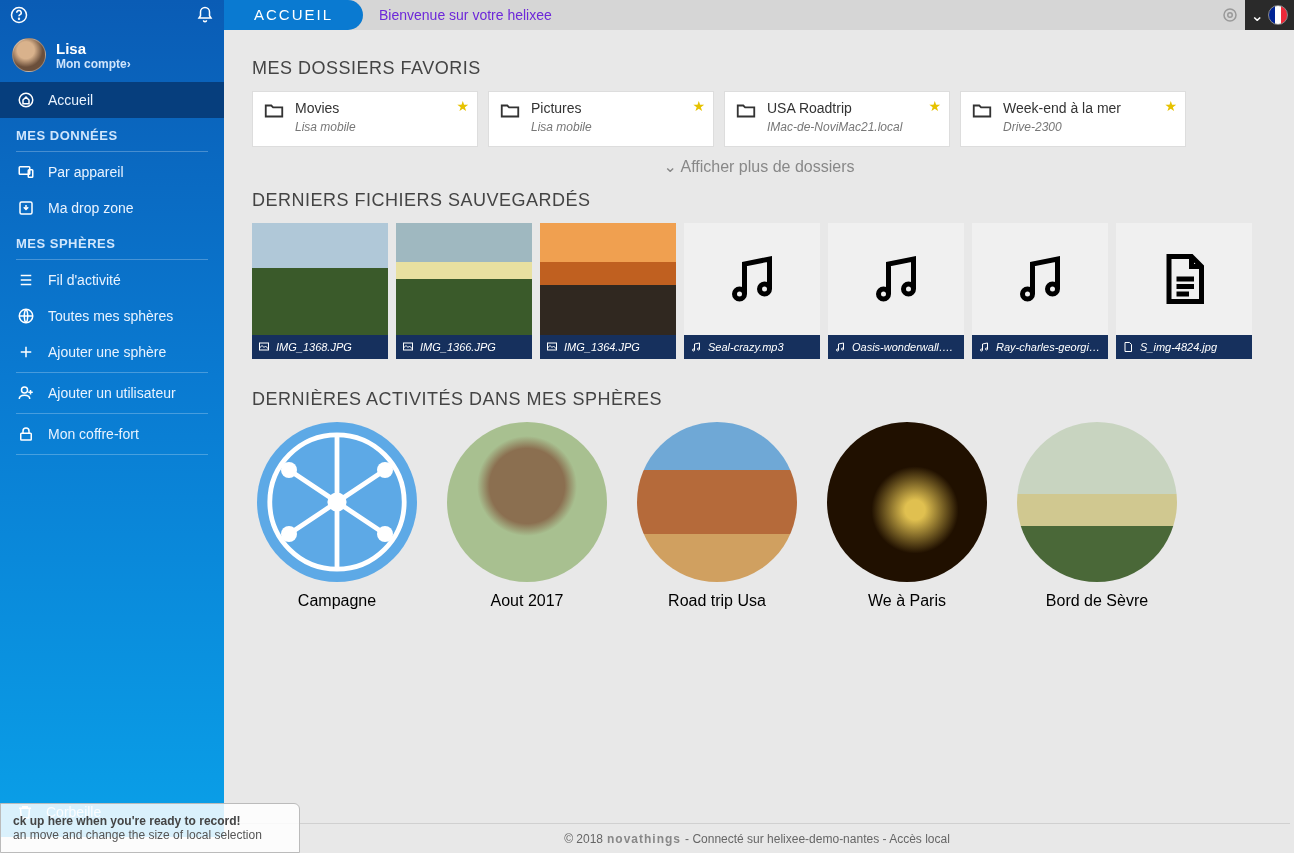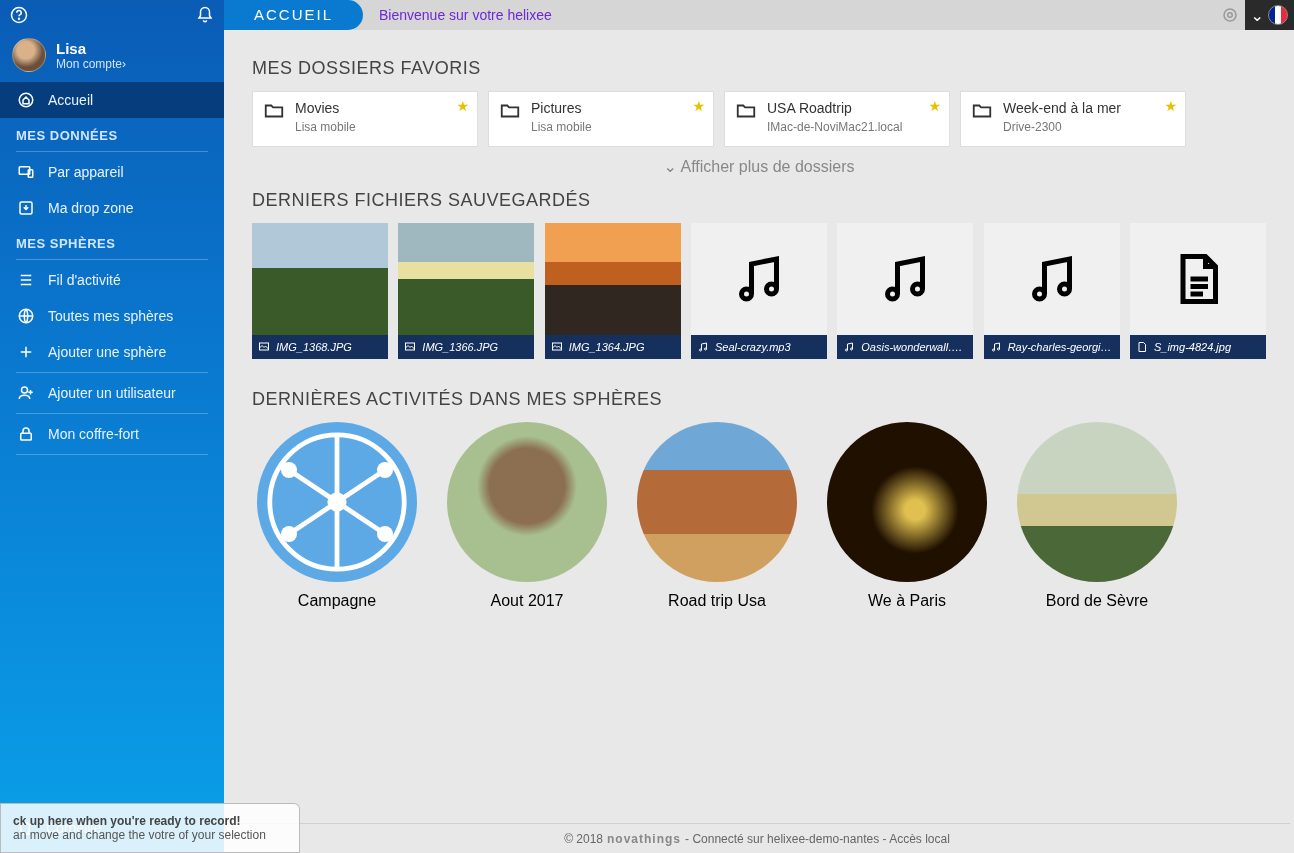--- a/index.html
+++ b/index.html
@@ -8,47 +8,47 @@
 
 .topbar { position: absolute; top: 0; left: 224px; right: 0; height: 30px; background: #d6d6d6; display: flex; align-items: center; }
 .topbar-accueil { background: #0a7ad1; color: #fff; height: 30px; line-height: 30px; padding: 0 30px 0 30px; font-size: 15px; letter-spacing: 2px; border-radius: 0 20px 20px 0; }
 .topbar-welcome { margin-left: 16px; color: #6d28d9; font-size: 14px; }
 .topbar-right { margin-left: auto; display: flex; align-items: center; height: 30px; }
 .target-icon { width: 30px; height: 30px; display: flex; align-items: center; justify-content: center; color: #999; }
 .lang-sel { background: #2a2a2a; color: #fff; height: 30px; display: flex; align-items: center; padding: 0 6px; gap: 4px; }
 .flag-fr { width: 20px; height: 20px; border-radius: 50%; background: linear-gradient(90deg,#002395 33%,#fff 33% 66%,#ED2939 66%); border:1px solid #888; }
 
 
-.sidebar { position: absolute; top: 0; left: 0; bottom: 0; width: 224px; background: linear-gradient(180deg,#0a5cb5 0%,#0a7ad1 45%,#0aa0e8 100%); color: #e9f3ff; display: flex; flex-direction: column; }
+.sidebar { position: absolute; top: 0; left: 0; bottom: 16px; width: 224px; background: linear-gradient(180deg,#0a5cb5 0%,#0a7ad1 45%,#0aa0e8 100%); color: #e9f3ff; display: flex; flex-direction: column; }
 .sb-top { height: 30px; display: flex; align-items: center; justify-content: space-between; padding: 0 10px; }
 .sb-top svg { stroke: #fff; }
 .sb-user { display: flex; align-items: center; padding: 8px 12px 10px; gap: 10px; }
 .avatar { width: 34px; height: 34px; border-radius: 50%; background: radial-gradient(circle at 40% 35%, #d9b28c 0 30%, #6b4f3b 60%); border:1px solid rgba(255,255,255,.3); }
 .sb-user-name { font-weight: 600; font-size: 15px; color:#fff; }
-.sb-user-acc { font-size: 12px; color: #cfe4fb; display:flex; align-items:flex-end; gap:0; }
+.sb-user-acc { font-size: 12px; color: #cfe4fb; display:flex; align-items:flex-end; gap:0;font-weight:bold; }
 .sb-item { display: flex; align-items: center; gap: 12px; padding: 8px 16px; font-size: 14px; cursor: pointer; }
 .sb-item.active { background: #063e7d; border-radius: 0; }
 .sb-item .ic { width: 20px; height: 20px; display:flex;align-items:center;justify-content:center; }
 .sb-section { padding: 10px 16px 6px; font-size: 13px; color:#d0e6fc; letter-spacing: .5px; font-weight: bold; }
 .sb-div { border: none; border-top: 1px solid rgba(255,255,255,.25); margin: 2px 16px; }
 .sb-trash { position:absolute; bottom:8px; left:0; right:0; padding:8px 16px; display:flex;align-items:center; gap:12px; font-size:14px; }
 
 
 .main { position: absolute; top: 30px; left: 224px; right: 0; bottom: 30px; overflow: auto; padding: 18px 28px; background:#e8e8e8; }
 h2.sec { font-size: 18px; font-weight: 400; color: #444; letter-spacing: .5px; margin: 10px 0 12px; }
 
 .fav-row { display: flex; gap: 10px; }
 .fav-card { background:#fff; width: 226px; height: 56px; position:relative; padding: 8px 12px 6px 42px; border:1px solid #ddd; }
 .fav-card .fold { position:absolute; left:10px; top:8px; }
 .fav-card .star { position:absolute; right:8px; top:6px; color:#e6c200; font-size:14px; }
 .fav-title { font-size: 14px; color:#333; }
-.fav-sub { font-size: 12px; color:#777; margin-top:4px; }
+.fav-sub { font-size: 12px; color:#777; font-style: italic; margin-top:4px; }
 .show-more { text-align:center; color:#888; font-size:16px; padding:10px 0 4px; cursor:pointer; }
 
-.files-row { display:flex; gap:8px;justify-content:space-between; }
+.files-row { display:flex; gap:8px; }
 .file-card { width: 136px; background:#fff; display:flex; flex-direction:column; }
 .file-thumb { height: 112px; background:#f0f0f0; position:relative; overflow:hidden; display:flex;align-items:center;justify-content:center; }
 .file-bar { background:#16305d; color:#fff; height:24px; display:flex; align-items:center; gap:6px; padding:0 6px; font-size:11px; font-style:italic; }
 .file-bar span.lbl { white-space:nowrap; overflow:hidden; text-overflow:ellipsis; }
 .note-ic { width:60px;height:60px; }
 
 .spheres-row { display:flex; gap:20px; }
 .sphere { width:170px; display:flex; flex-direction:column; align-items:center; }
 .sphere-img { width:160px; height:160px; border-radius:50%; overflow:hidden; background:#ccc; }
 .sphere-lbl { margin-top:10px; font-size:16px; color:#000000; }
@@ -409,14 +409,14 @@
 </div>
 
 <div class="footer">
   <span>© 2018</span>
   <span class="brand">novathings</span>
   <span>- Connecté sur helixee-demo-nantes - Accès local</span>
 </div>
 
 <div class="record-hint">
   <div class="t1">ck up here when you're ready to record!</div>
-  <div>an move and change the votre of your selection</div>
+  <div>an move and change the size of local selection</div>
 </div>
 
 </body></html>

